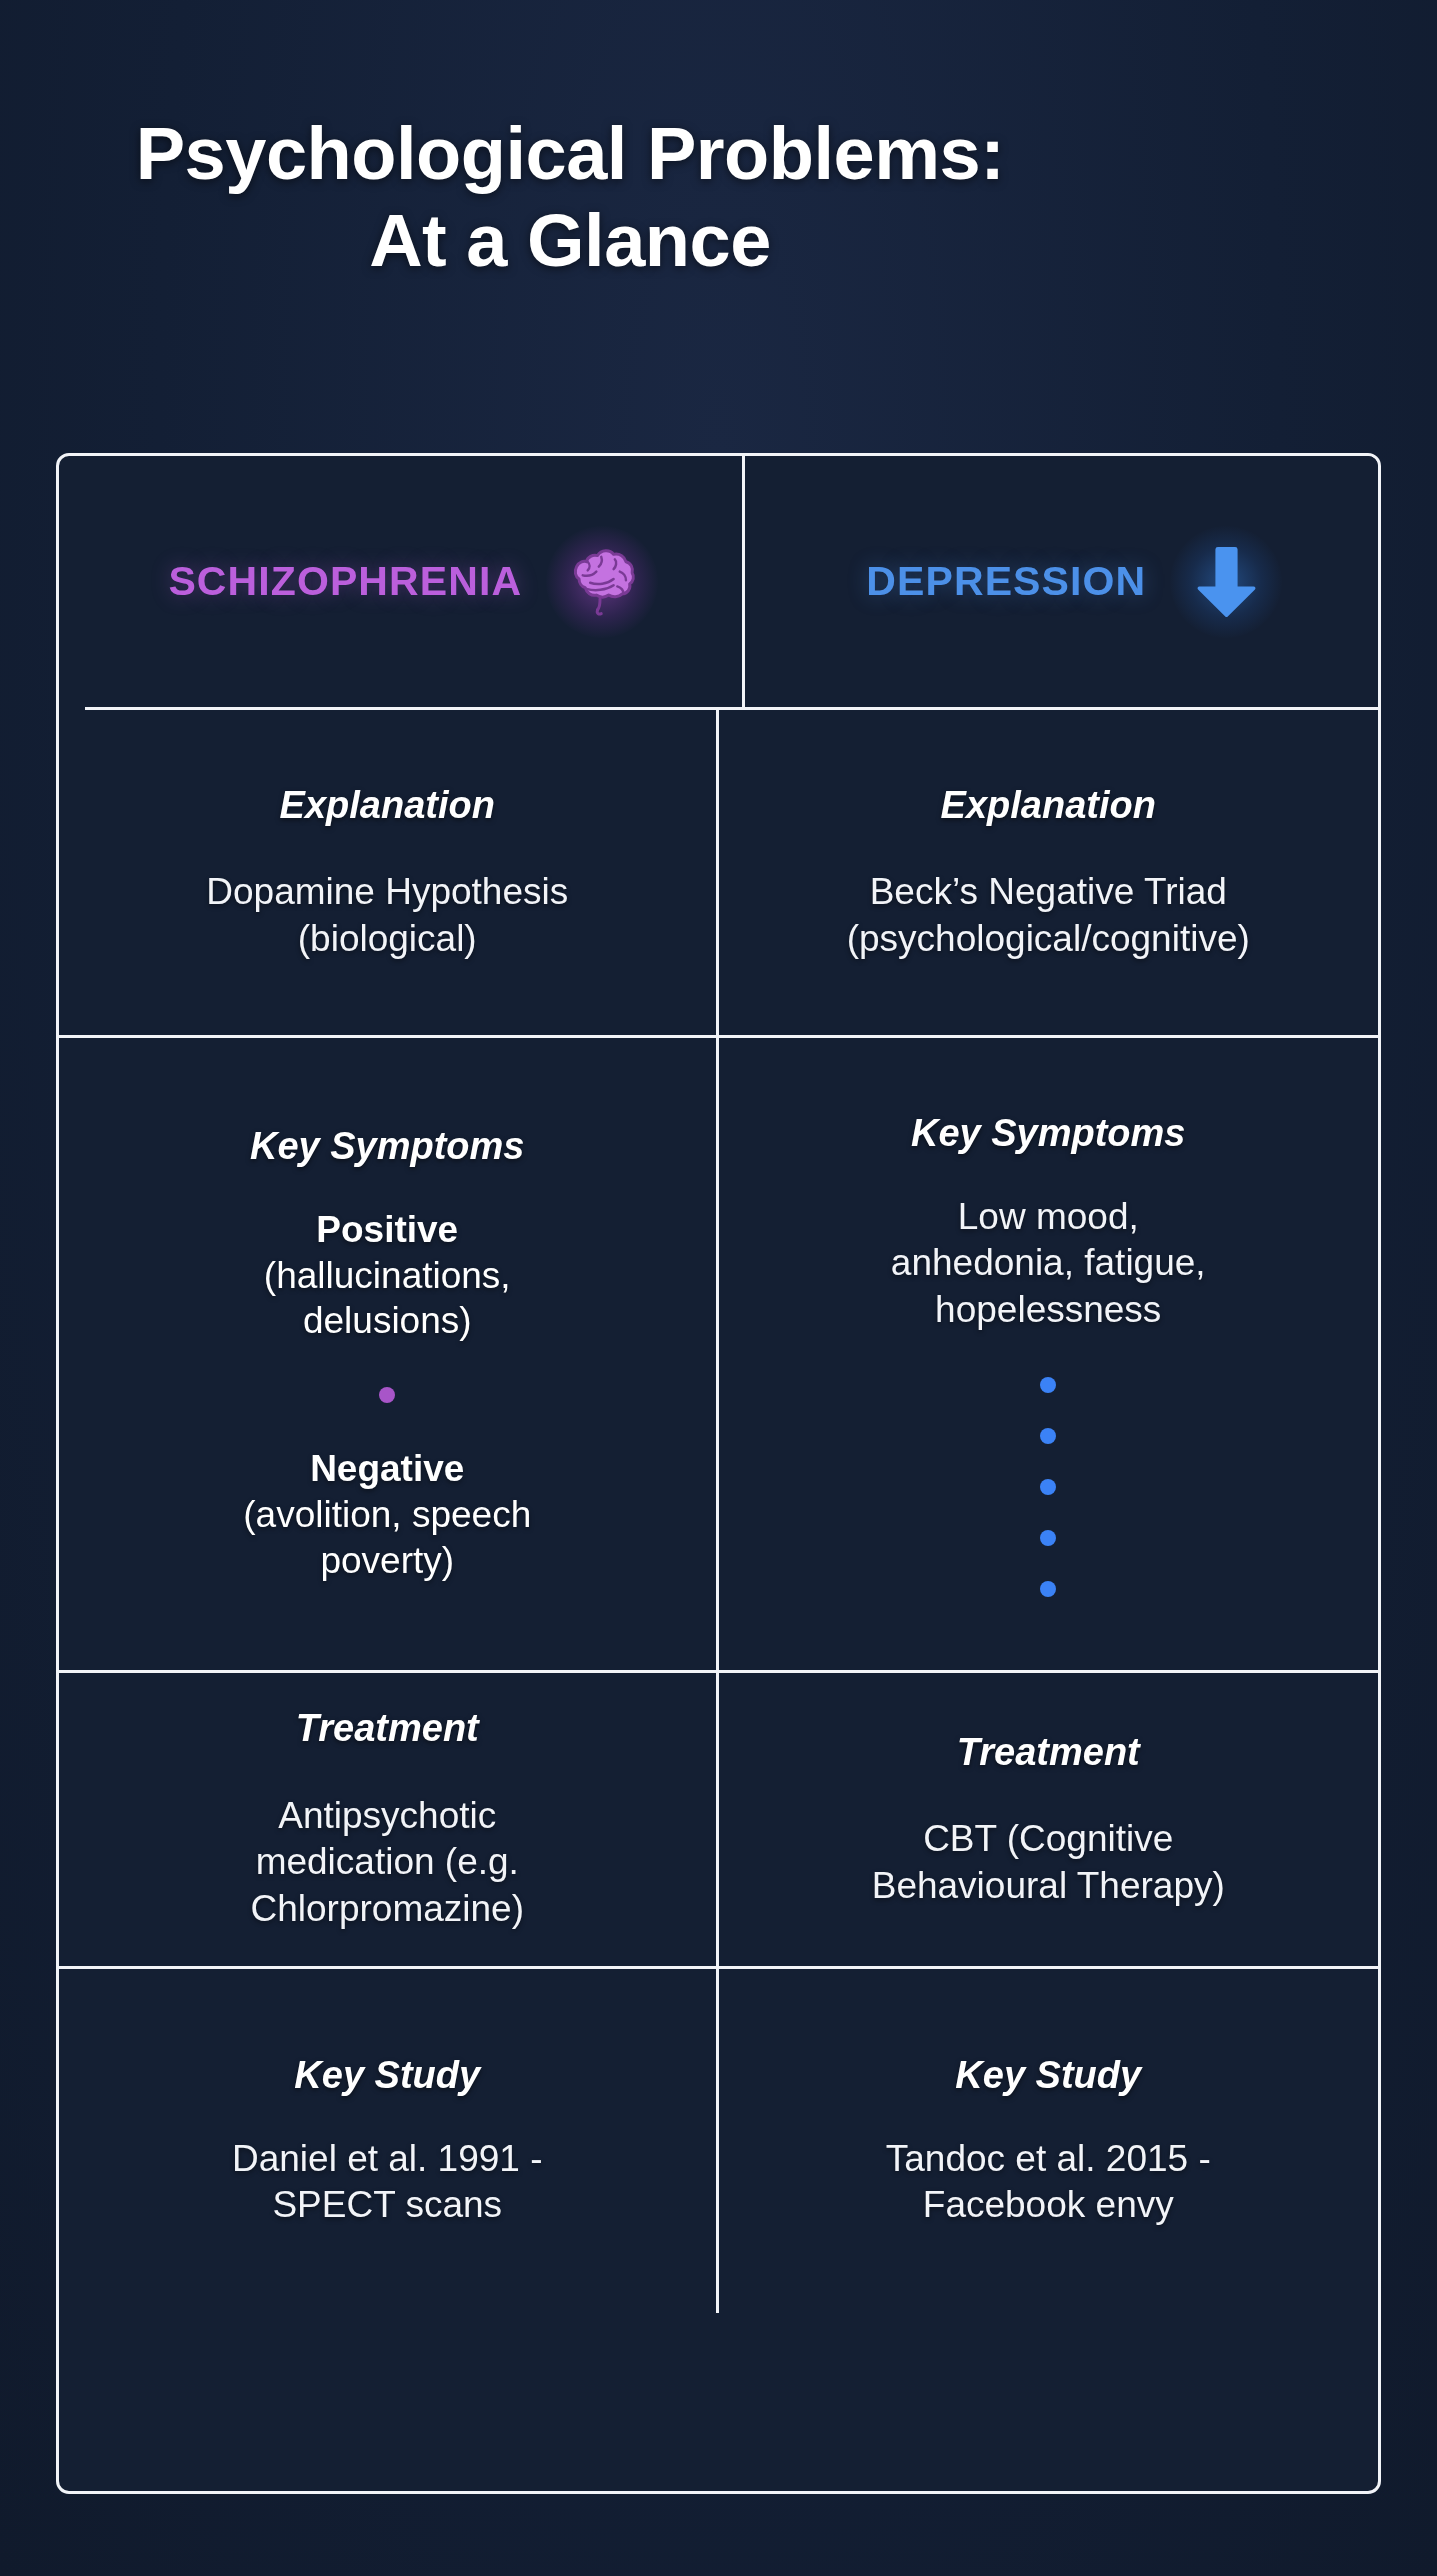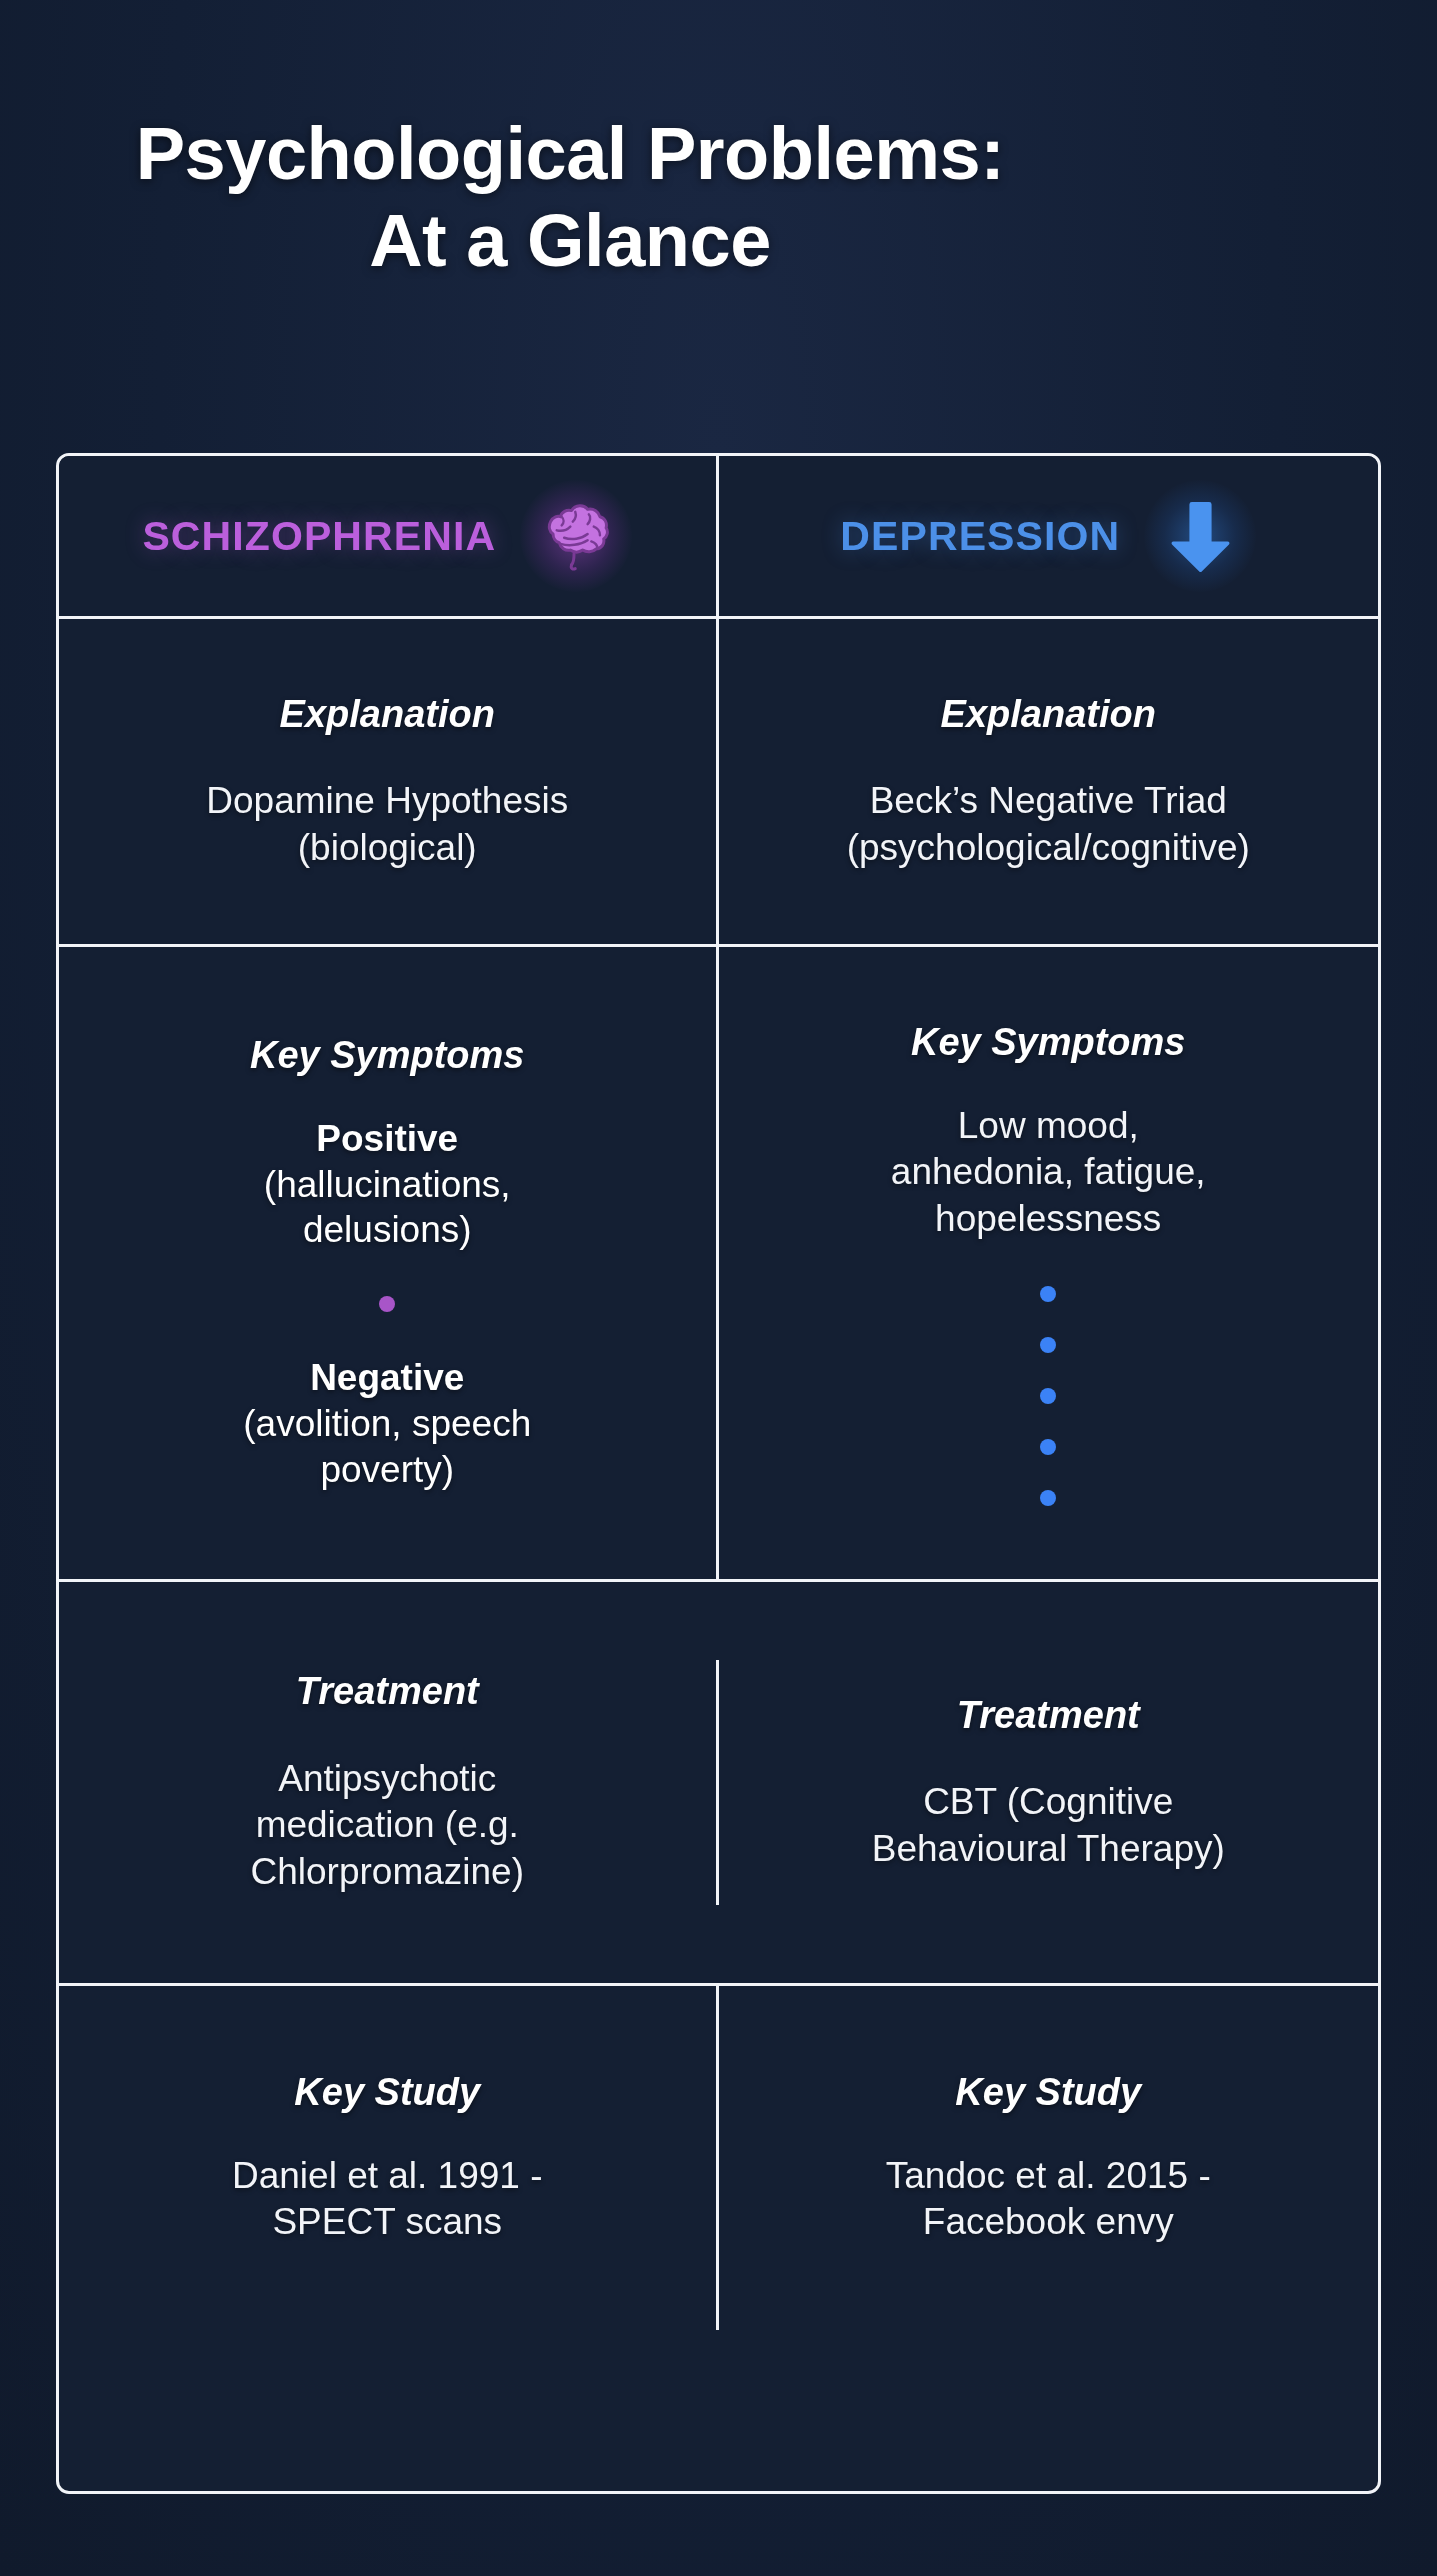--- a/index.html
+++ b/index.html
@@ -67,21 +67,21 @@
     flex-direction: column;
     align-items: center;
     justify-content: center;
     padding: 9.4px 17px;
     background: #141f33;
     position: relative;
   }
   .cell.left { border-right: 3.7px solid #f2f4f8; }
 
   
-  .row-header { height: 163px; }
+  .row-header { height: 254px; margin-left: 26px; }
   .header-cell {
     flex-direction: row;
     justify-content: center;
     gap: 24px;
   }
   .header-label {
     font-size: 41px;
     font-weight: bold;
     letter-spacing: 1.1px;
   }
@@ -108,21 +108,21 @@
   }
   .icon-wrap.blue-glow {
     background: radial-gradient(circle, rgba(42,98,170,0.65) 0%, rgba(30,70,130,0.3) 45%, rgba(19,31,53,0) 72%);
   }
   .brain-svg { width: 79px; height: 79px; display: block; }
   .arrow-svg { width: 69px; height: 79px; display: block; }
 
   
   .row-explanation { height: 328px; }
   .row-symptoms    { height: 635px; }
-  .row-treatment   { height: 404px; align-items: center; }
+  .row-treatment   { height: 296px; }
   .row-study       { height: 344px; }
 
   .cell-head {
     font-size: 38px;
     font-weight: bold;
     color: #ffffff;
     text-align: center;
     line-height: 1.2;
     text-shadow: 0 1.9px 5.6px rgba(0,0,0,0.5);
     font-style: italic;

